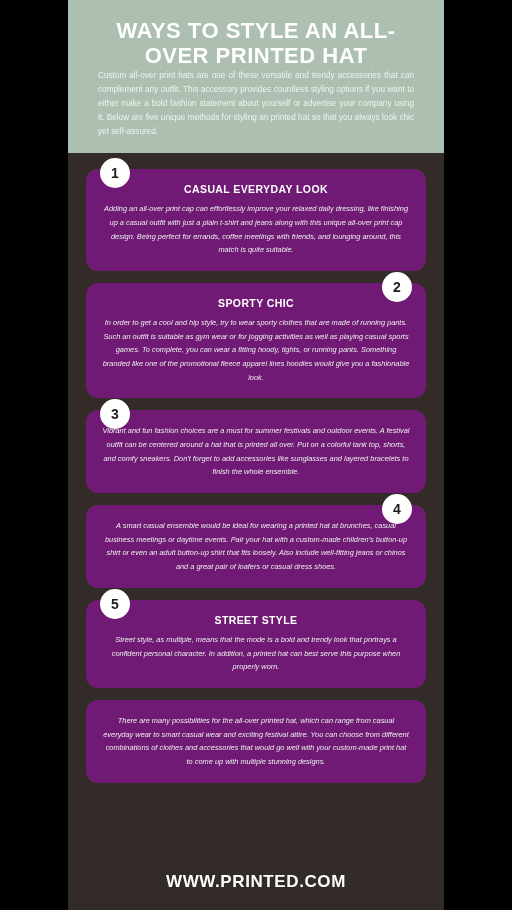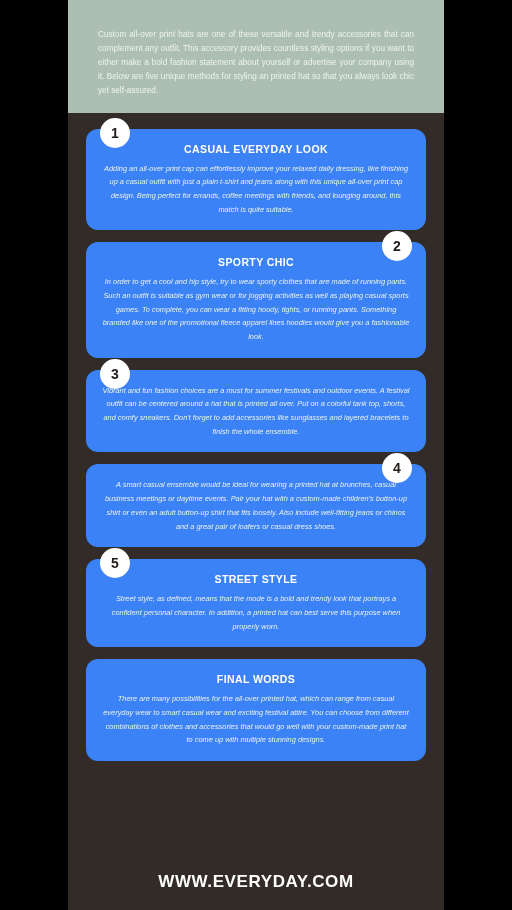--- a/index.html
+++ b/index.html
@@ -40,21 +40,20 @@
     font-size: 22px;
     font-weight: bold;
     color: #ffffff;
     text-align: center;
     letter-spacing: 0.5px;
     line-height: 1.15;
     text-transform: uppercase;
   }
 
   .header-intro {
-    margin-top: 10px;
     font-size: 8.2px;
     line-height: 1.72;
     color: #eef3ef;
     text-align: justify;
     padding: 0 10px;
   }
 
   
   .cards {
     flex: 1;
@@ -62,21 +61,21 @@
     display: flex;
     flex-direction: column;
   }
 
   .card-wrap {
     position: relative;
     margin-bottom: 12px;
   }
 
   .card {
-    background: #3b82f6;
+    background: #701a75;
     border-radius: 12px;
     padding: 14px 16px 14px 16px;
   }
 
   .card-title {
     font-size: 10.5px;
     font-weight: bold;
     color: #ffffff;
     text-align: center;
     letter-spacing: 0.4px;
@@ -125,20 +124,21 @@
     letter-spacing: 0.6px;
   }
 </style>
 </head>
 <body>
 
 <div id="page">
   <div id="infographic">
 
     <div class="header">
+      <div class="header-title">WAYS TO STYLE AN ALL-OVER PRINTED HAT</div>
       <div class="header-intro">Custom all-over print hats are one of these versatile and trendy accessories that can complement any outfit. This accessory provides countless styling options if you want to either make a bold fashion statement about yourself or advertise your company using it. Below are five unique methods for styling an printed hat so that you always look chic yet self-assured.</div>
     </div>
 
     <div class="cards">
 
       <div class="card-wrap">
         <div class="badge left">1</div>
         <div class="card">
           <div class="card-title">CASUAL EVERYDAY LOOK</div>
           <div class="card-body">Adding an all-over print cap can effortlessly improve your relaxed daily dressing, like finishing up a casual outfit with just a plain t-shirt and jeans along with this unique all-over print cap design. Being perfect for errands, coffee meetings with friends, and lounging around, this match is quite suitable.</div>
@@ -164,31 +164,30 @@
         <div class="badge right">4</div>
         <div class="card">
           <div class="card-body">A smart casual ensemble would be ideal for wearing a printed hat at brunches, casual business meetings or daytime events. Pair your hat with a custom-made children's button-up shirt or even an adult button-up shirt that fits loosely. Also include well-fitting jeans or chinos and a great pair of loafers or casual dress shoes.</div>
         </div>
       </div>
 
       <div class="card-wrap">
         <div class="badge left">5</div>
         <div class="card">
           <div class="card-title">STREET STYLE</div>
-          <div class="card-body">Street style, as defined, means that the mode is a bold and trendy look that portrays a confident personal character. In addition, a printed hat can best serve this purpose when properly worn.</div>
+          <div class="card-body">Street style, as multiple, means that the mode is a bold and trendy look that portrays a confident personal character. In addition, a printed hat can best serve this purpose when properly worn.</div>
         </div>
       </div>
 
       <div class="card-wrap">
         <div class="card">
-          <div class="card-title">FINAL WORDS</div>
           <div class="card-body">There are many possibilities for the all-over printed hat, which can range from casual everyday wear to smart casual wear and exciting festival attire. You can choose from different combinations of clothes and accessories that would go well with your custom-made print hat to come up with multiple stunning designs.</div>
         </div>
       </div>
 
     </div>
 
     <div class="footer">
-      <div class="footer-url">WWW.EVERYDAY.COM</div>
+      <div class="footer-url">WWW.PRINTED.COM</div>
     </div>
 
   </div>
 </div>
 
 </body></html>

